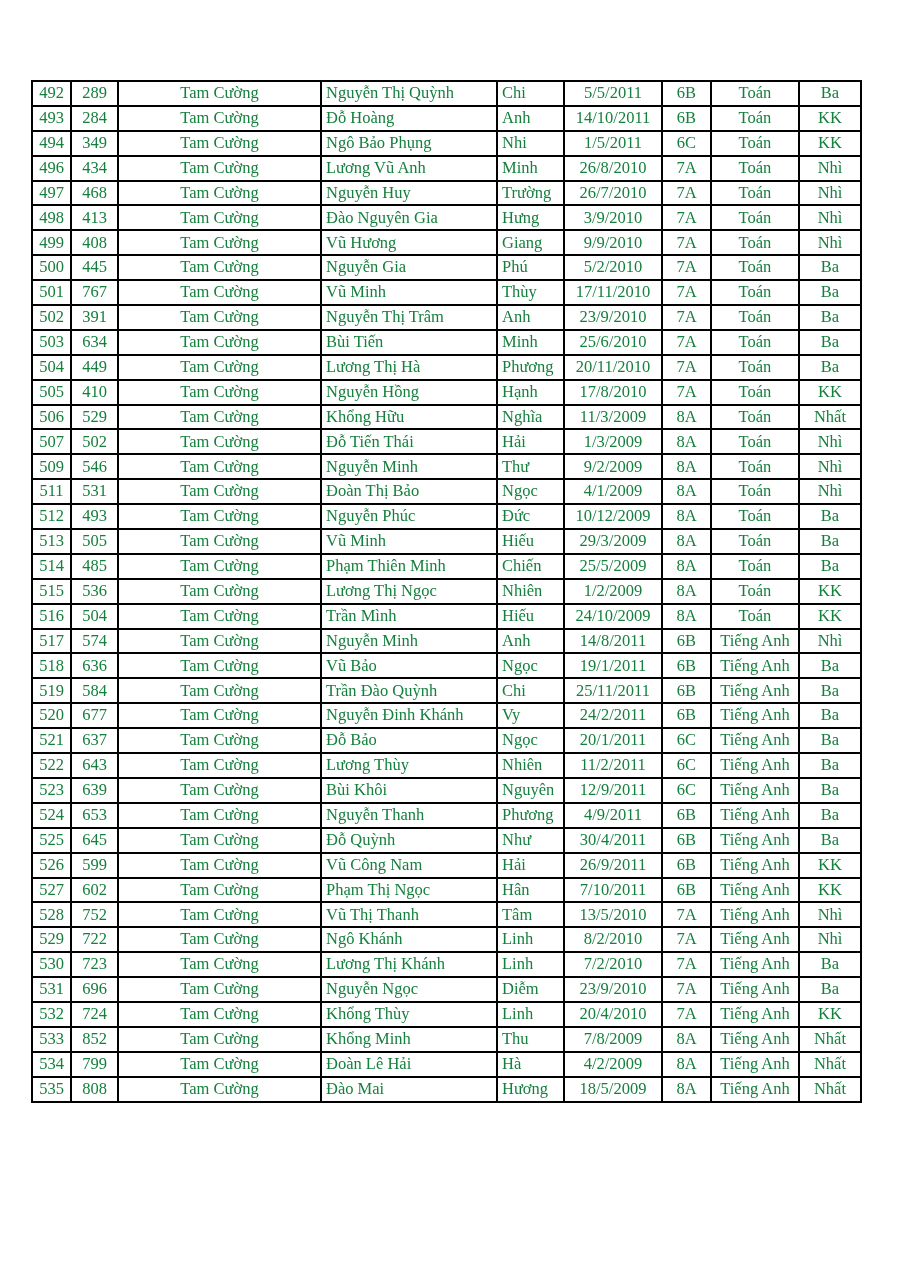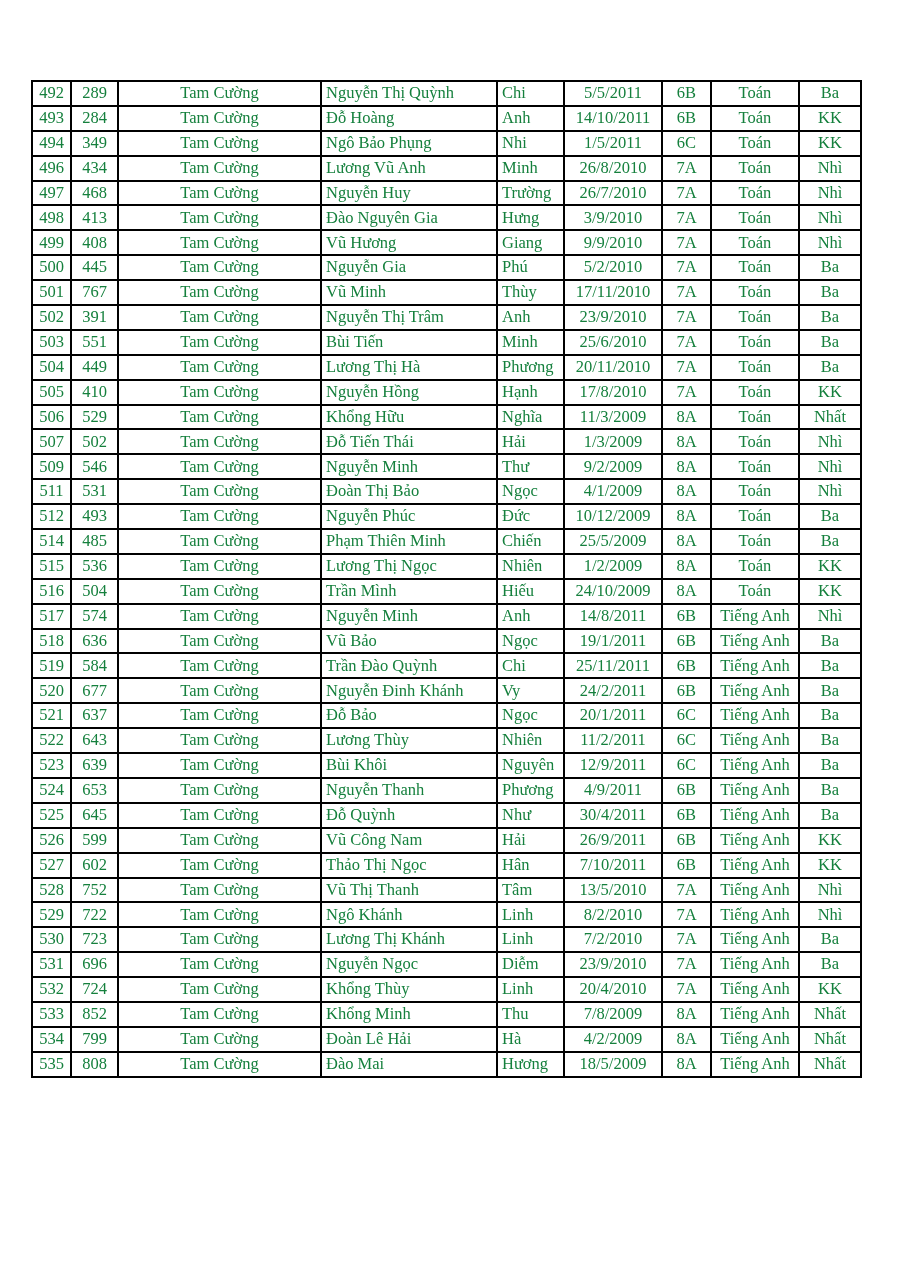--- a/index.html
+++ b/index.html
@@ -163,21 +163,21 @@
           <td>Tam Cường</td>
           <td class="align-left">Nguyễn Thị Trâm</td>
           <td class="align-left">Anh</td>
           <td>23/9/2010</td>
           <td>7A</td>
           <td>Toán</td>
           <td>Ba</td>
         </tr>
         <tr>
           <td>503</td>
-          <td>551</td>
+          <td>634</td>
           <td>Tam Cường</td>
           <td class="align-left">Bùi Tiến</td>
           <td class="align-left">Minh</td>
           <td>25/6/2010</td>
           <td>7A</td>
           <td>Toán</td>
           <td>Ba</td>
         </tr>
         <tr>
           <td>504</td>
@@ -245,20 +245,31 @@
           <td>Toán</td>
           <td>Nhì</td>
         </tr>
         <tr>
           <td>512</td>
           <td>493</td>
           <td>Tam Cường</td>
           <td class="align-left">Nguyễn Phúc</td>
           <td class="align-left">Đức</td>
           <td>10/12/2009</td>
+          <td>8A</td>
+          <td>Toán</td>
+          <td>Ba</td>
+        </tr>
+        <tr>
+          <td>513</td>
+          <td>505</td>
+          <td>Tam Cường</td>
+          <td class="align-left">Vũ Minh</td>
+          <td class="align-left">Hiếu</td>
+          <td>29/3/2009</td>
           <td>8A</td>
           <td>Toán</td>
           <td>Ba</td>
         </tr>
         <tr>
           <td>514</td>
           <td>485</td>
           <td>Tam Cường</td>
           <td class="align-left">Phạm Thiên Minh</td>
           <td class="align-left">Chiến</td>
@@ -396,21 +407,21 @@
           <td class="align-left">Hải</td>
           <td>26/9/2011</td>
           <td>6B</td>
           <td>Tiếng Anh</td>
           <td>KK</td>
         </tr>
         <tr>
           <td>527</td>
           <td>602</td>
           <td>Tam Cường</td>
-          <td class="align-left">Thảo Thị Ngọc</td>
+          <td class="align-left">Phạm Thị Ngọc</td>
           <td class="align-left">Hân</td>
           <td>7/10/2011</td>
           <td>6B</td>
           <td>Tiếng Anh</td>
           <td>KK</td>
         </tr>
         <tr>
           <td>528</td>
           <td>752</td>
           <td>Tam Cường</td>

